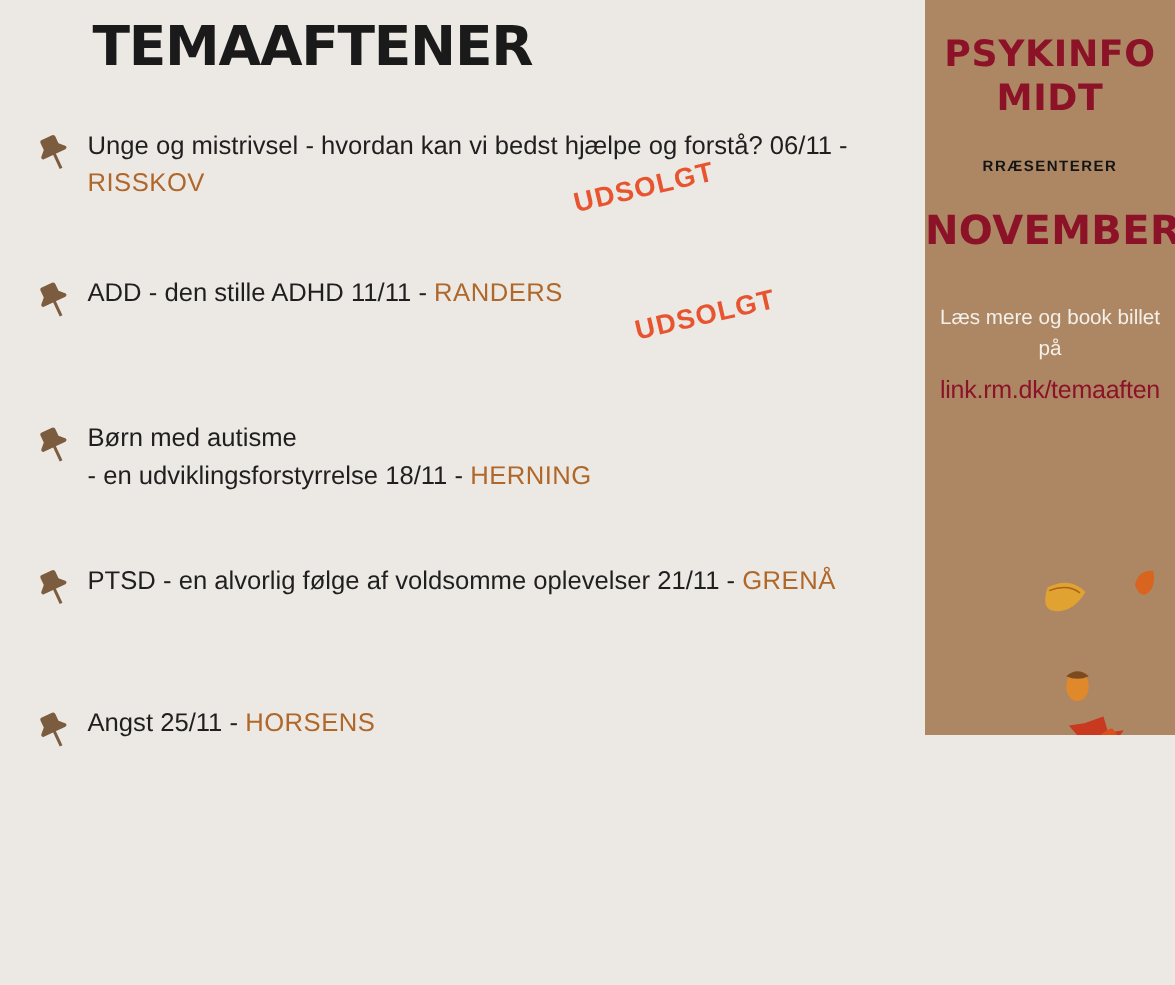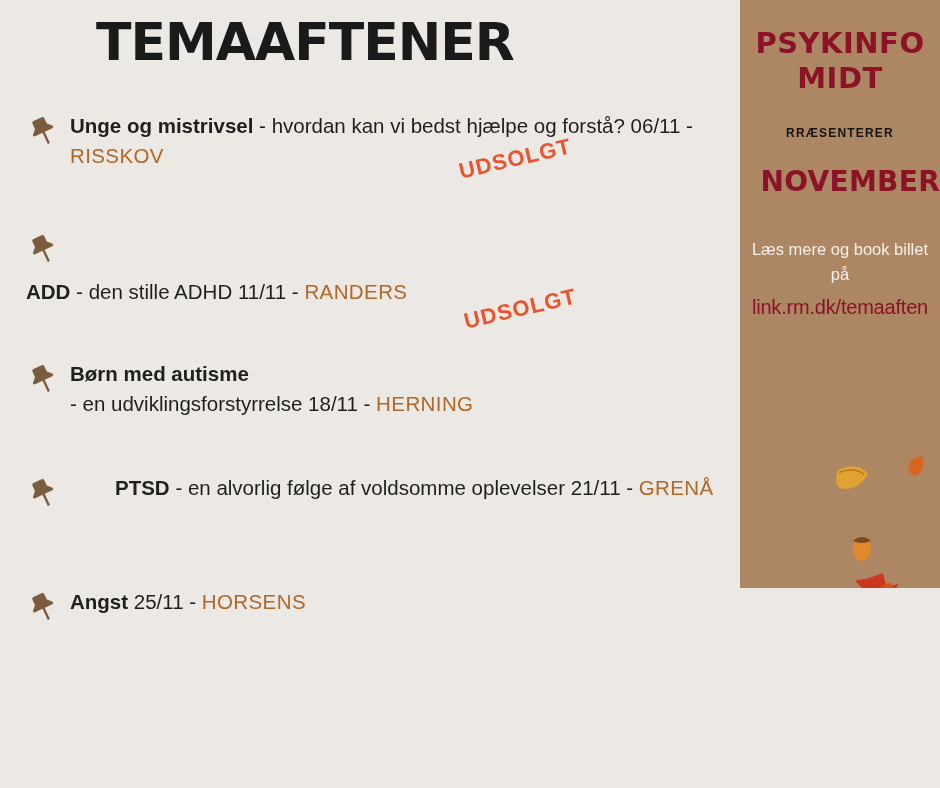--- a/index.html
+++ b/index.html
@@ -25,25 +25,25 @@
   .left {
     position: relative;
     width: 740px;
     height: 788px;
     background: #ece8e3;
     box-sizing: border-box;
   }
   .poster-title {
     font-family: "DejaVu Sans", sans-serif;
     font-weight: bold;
-    font-size: 52px;
+    font-size: 44px;
     letter-spacing: -1px;
     color: #1a1a1a;
     margin: 14px 0 0 0;
-    padding-left: 96px;
+    padding-left: 74px;
     line-height: 1.1;
   }
 
   .events {
     margin-top: 40px;
     padding-left: 26px;
   }
   .event {
     position: relative;
     display: flex;
@@ -60,21 +60,21 @@
 
   .event-text {
     font-family: "Liberation Sans", sans-serif;
     font-size: 20.5px;
     line-height: 1.45;
     color: #1f1f1f;
     max-width: 640px;
     position: relative;
   }
   .event-text b {
-    font-weight: bold;
+    font-weight: normal;
   }
   .city {
     color: #b0672a;
     font-weight: normal;
     letter-spacing: 0.4px;
     text-align: center;
   }
   .sold-out {
     position: absolute;
     font-family: "Liberation Sans", sans-serif;
@@ -83,23 +83,23 @@
     color: #e8542f;
     letter-spacing: 1px;
     transform: rotate(-13deg);
     white-space: nowrap;
   }
   .sold-1 { left: 388px; top: 32px; }
   .sold-2 { left: 437px; top: 16px; }
 
   
   .ev1 { margin-bottom: 54px; }
-  .ev2 { margin-bottom: 52px; flex-direction: column; }
+  .ev2 { margin-bottom: 52px; }
   .ev3 { margin-bottom: 50px; }
-  .ev4 { margin-bottom: 50px; gap: 45px; }
+  .ev4 { margin-bottom: 50px; }
 
   
   .right {
     position: relative;
     width: 200px;
     height: 588px;
     background: #ad8763;
     box-sizing: border-box;
     text-align: center;
     overflow: hidden;
@@ -117,21 +117,21 @@
     font-family: "Liberation Sans", sans-serif;
     font-weight: bold;
     font-size: 12px;
     color: #141414;
     letter-spacing: 1.2px;
     margin-top: 30px;
   }
   .month {
     font-family: "DejaVu Sans", sans-serif;
     font-weight: bold;
-    font-size: 28px;
+    font-size: 32px;
     color: #8c1228;
     line-height: 1.25;
     margin-top: 24px;
     letter-spacing: 0.3px;
     text-align: right;
   }
   .year {
     font-family: "DejaVu Sans", sans-serif;
     font-weight: bold;
     font-size: 26px;

